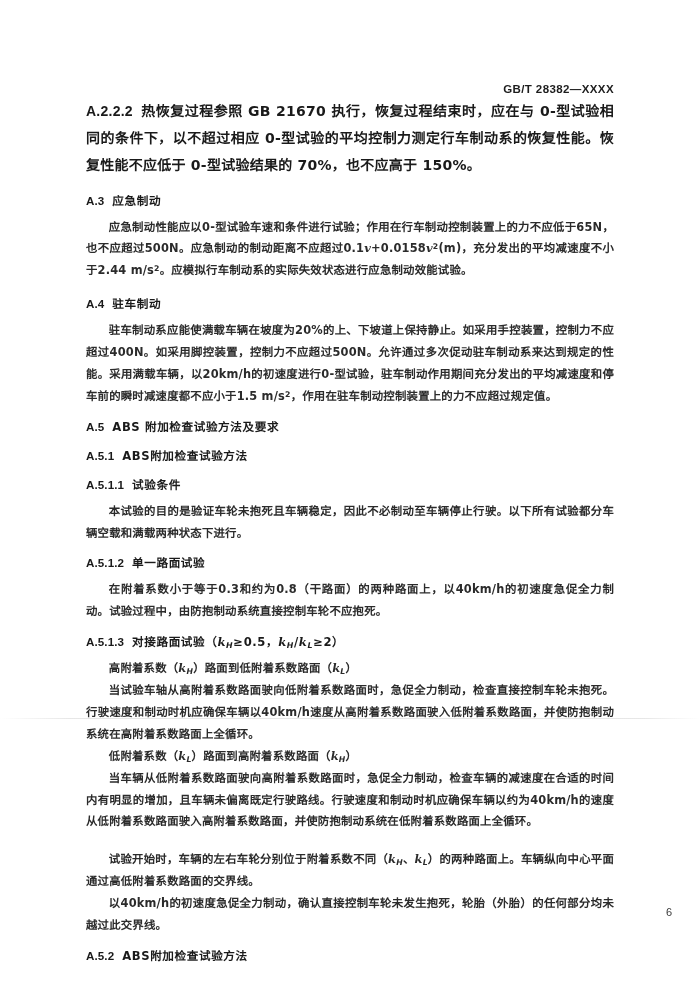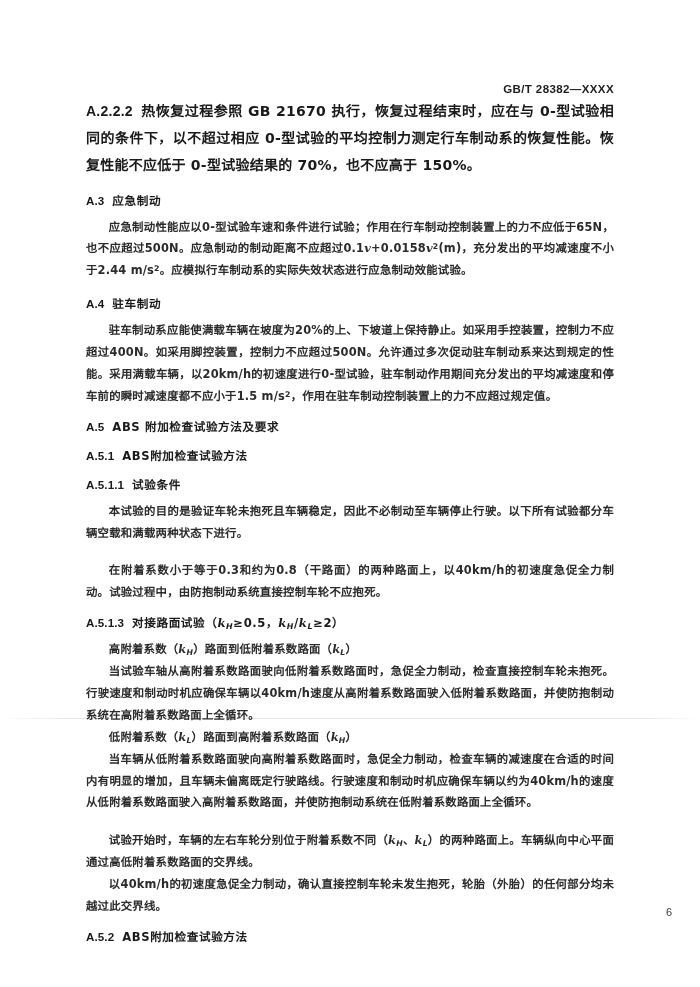--- a/index.html
+++ b/index.html
@@ -205,20 +205,23 @@
     <div class="gap-s"></div>
 
     <p class="clause">
       <span class="num">A.5.1.1</span><span class="cn">试验条件</span>
     </p>
     <div class="gap-xs"></div>
     <p class="para">本试验的目的是验证车轮未抱死且车辆稳定，因此不必制动至车辆停止行驶。以下所有试验都分车辆空载和满载两种状态下进行。</p>
 
     <div class="gap-s"></div>
 
+    <p class="clause">
+      <span class="num">A.5.1.2</span><span class="cn">单一路面试验</span>
+    </p>
     <div class="gap-xs"></div>
     <p class="para">在附着系数小于等于0.3和约为0.8（干路面）的两种路面上，以40km/h的初速度急促全力制动。试验过程中，由防抱制动系统直接控制车轮不应抱死。</p>
 
     <div class="gap-s"></div>
 
     <p class="clause">
       <span class="num">A.5.1.3</span><span class="cn">对接路面试验</span><span class="cn">（<var>k</var><sub>H</sub>≥0.5，<var>k</var><sub>H</sub>/<var>k</var><sub>L</sub>≥2）</span>
     </p>
     <div class="gap-xs"></div>
     <p class="para">高附着系数（<var>k</var><sub>H</sub>）路面到低附着系数路面（<var>k</var><sub>L</sub>）</p>

